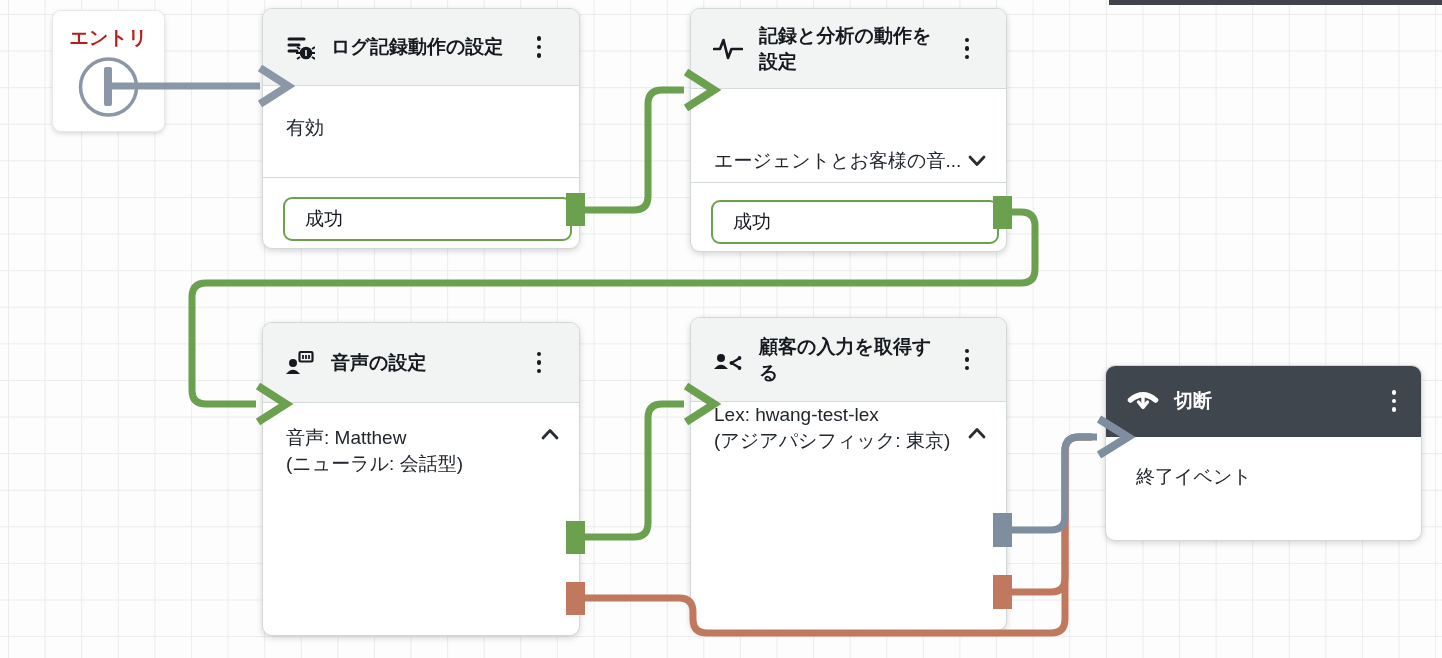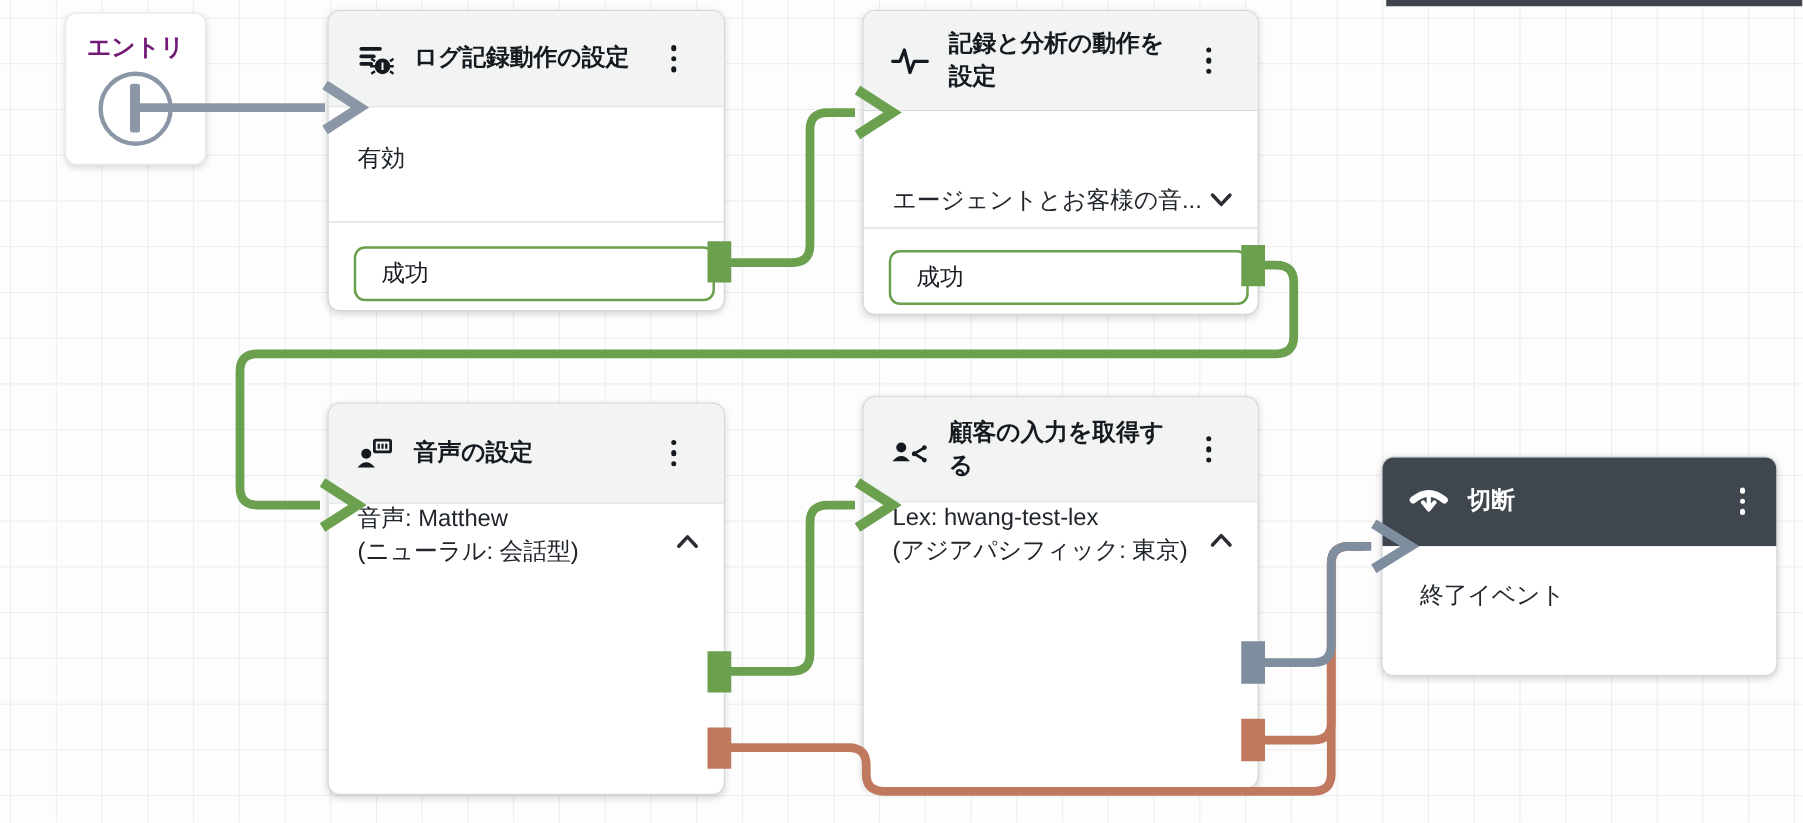--- a/index.html
+++ b/index.html
@@ -14,21 +14,21 @@
     background-position:8px 14px;
   }
   .topstrip{position:absolute;left:1109px;top:0;width:333px;height:5px;background:#3f434c;}
 
   
   .entry-card{
     position:absolute;left:52px;top:10px;width:111px;height:120px;
     background:#ffffff;border:1px solid #e7eaec;border-radius:9px;
     box-shadow:0 2px 5px rgba(0,0,0,.14);
   }
-  .entry-label{display:block;text-align:center;margin-top:14px;font-size:19px;font-weight:700;color:#701a75;}
+  .entry-label{display:block;text-align:center;margin-top:14px;font-size:19px;font-weight:700;color:#b91c1c;}
 
   
   .block{
     position:absolute;background:#ffffff;border:1px solid #d2d7da;border-radius:10px;
     box-shadow:0 2px 6px rgba(0,0,0,.16);
   }
   .b1{left:262px;top:8px;width:316px;height:239px;}
   .b2{left:690px;top:8px;width:315px;height:242px;}
   .b3{left:262px;top:322px;width:316px;height:312px;}
   .b4{left:690px;top:317px;width:315px;height:312px;}
@@ -48,21 +48,21 @@
   .b5 .btitle{color:#ffffff;max-width:230px;}
   .hicon{width:32px;flex:0 0 32px;display:flex;align-items:center;justify-content:center;}
 
   .kebab{display:flex;flex-direction:column;gap:4px;align-items:center;width:14px;cursor:pointer;padding:2px 0;}
   .kebab i{width:4.6px;height:4.6px;border-radius:50%;background:#16191f;display:block;}
   .b5 .kebab i{background:#ffffff;}
 
   .bbody{position:relative;box-sizing:border-box;padding:0 20px 0 23px;color:#21262c;font-size:19px;line-height:26px;}
   .b1 .bbody{height:83px;display:flex;align-items:center;}
   .b2 .bbody{height:85px;display:flex;align-items:flex-end;gap:8px;}
-  .b3 .bbody{height:95px;display:flex;align-items:flex-start;gap:48px;}
+  .b3 .bbody{height:95px;display:flex;align-items:center;gap:48px;}
   .b4 .bbody{height:92px;display:flex;align-items:flex-start;}
   .b5 .bbody{padding-top:27px;padding-left:30px;}
   .bodytext{flex:1;}
   .chev{flex:0 0 18px;margin-left:4px;cursor:pointer;}
   .b3 .chev,.b4 .chev{align-self:flex-start;margin-top:18px;}
   .b2 .chev{margin-left:-62px;}
 
   .outputs{border-top:1px solid #d5dbdb;}
   .b1 .outputs,.b2 .outputs{position:absolute;left:0;right:0;}
   .b1 .outputs{top:168px;}

